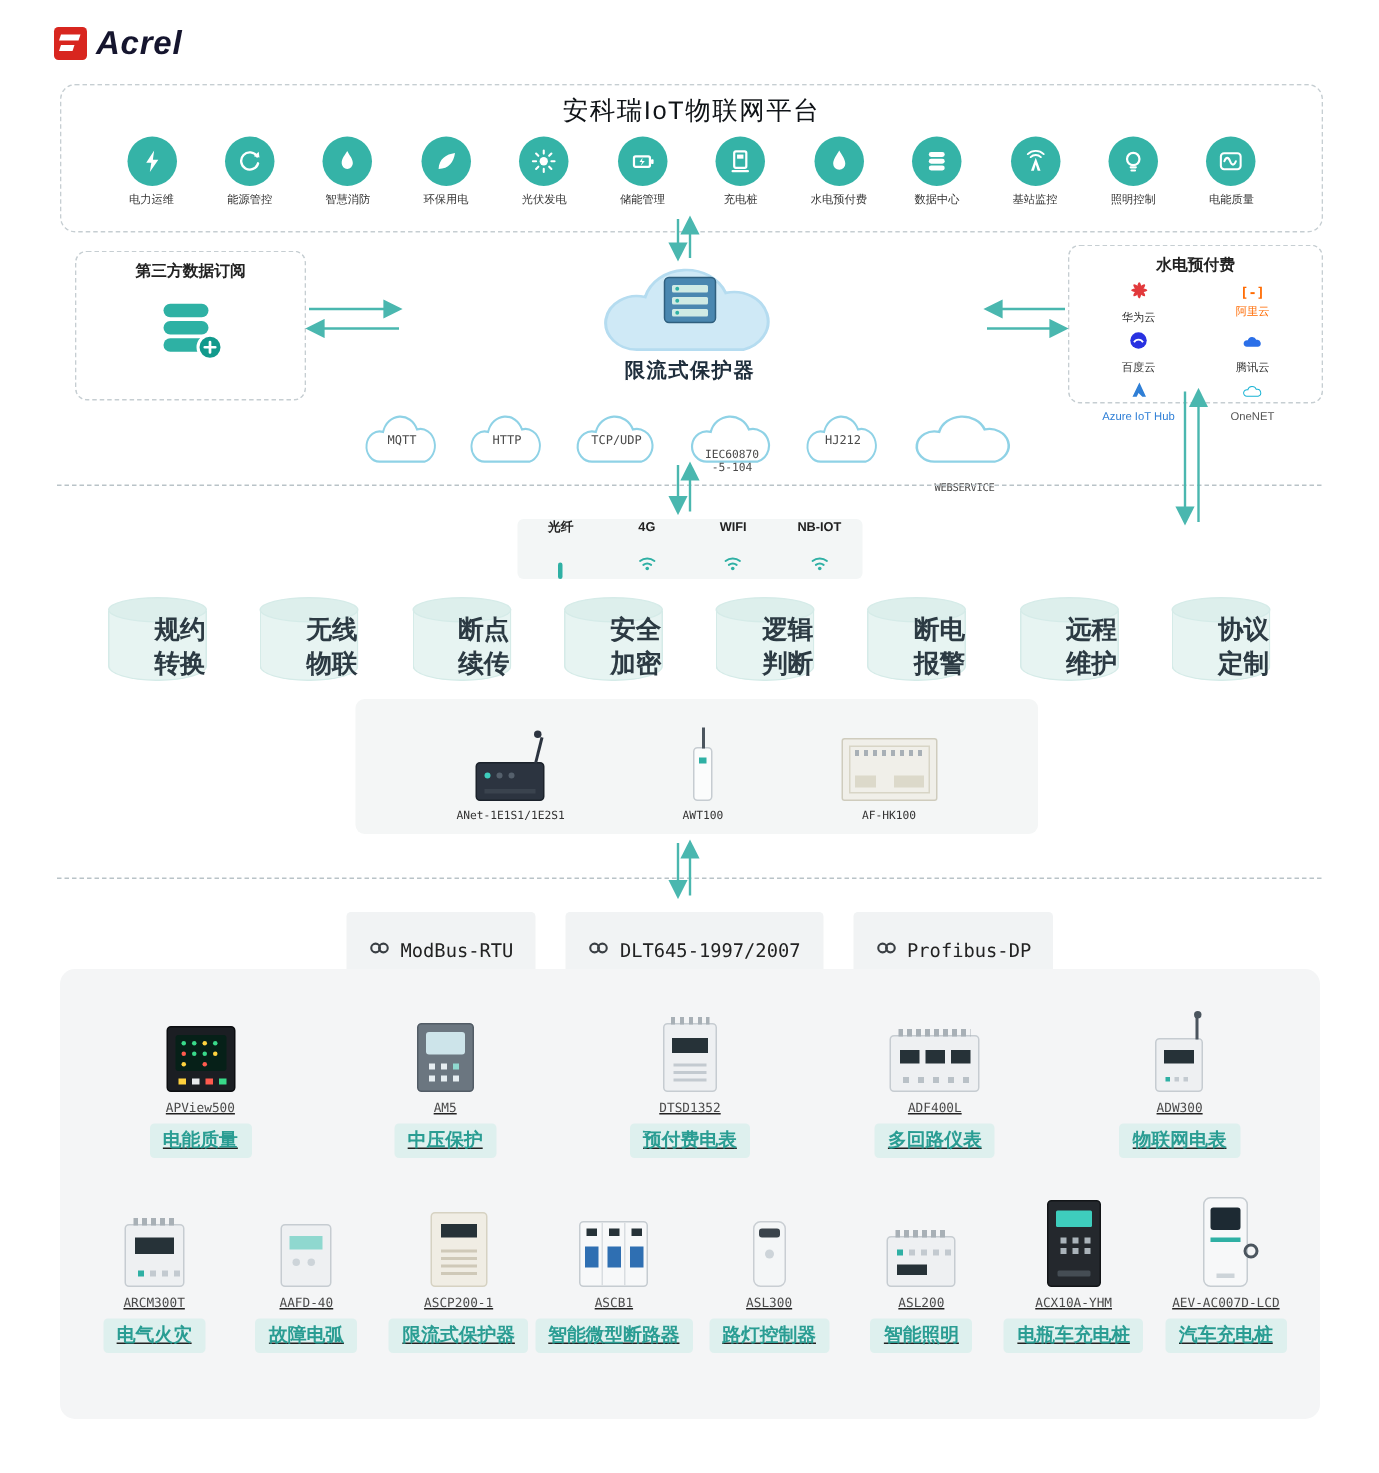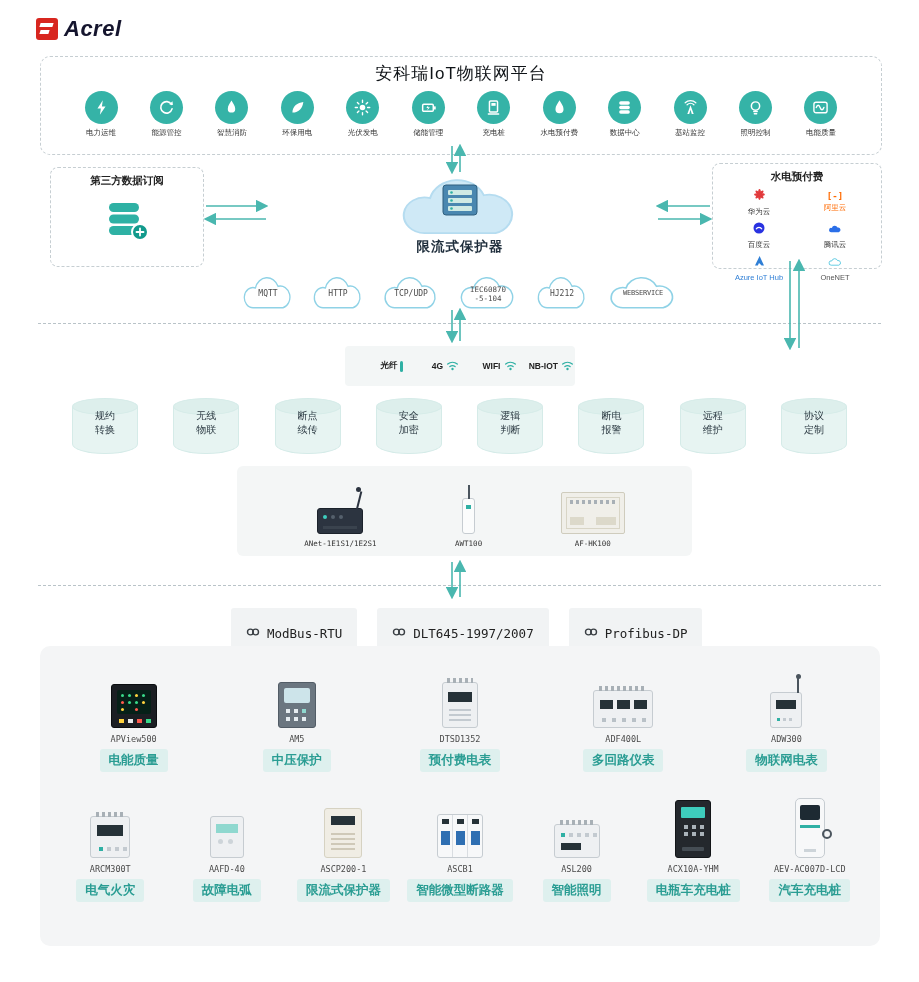--- a/index.html
+++ b/index.html
@@ -39,59 +39,59 @@
   .center-cloud{position:absolute;left:368px;top:170px;width:184px;height:90px;}
   .center-cloud .bigcloud{position:absolute;left:16px;top:0;}
   .server-ic{position:absolute;left:73px;top:13px;}
   .center-label{position:absolute;left:0;right:0;top:68px;text-align:center;font-size:13.5px;font-weight:bold;color:#1f2e3c;letter-spacing:1px;}
 
   
   .pclouds{position:absolute;left:236px;top:272px;width:450px;display:flex;justify-content:space-between;align-items:flex-start;}
   .pcloud{position:relative;height:42px;flex:none;}
   .pcloud svg{position:absolute;inset:0;width:100%;height:100%;}
   .pcloud .ptext{position:absolute;left:0;right:0;top:17px;text-align:center;font-size:8px;color:#4a4a4a;font-family:"DejaVu Sans Mono",monospace;}
-  .pcloud .two-line{top:13px;white-space:pre-line;line-height:1.2;font-size:7.5px;}
-  .pcloud .tiny{font-size:7px;letter-spacing:-.2px;}
+  .pcloud .two-line{top:26px;white-space:pre-line;line-height:1.2;font-size:7.5px;}
+  .pcloud .tiny{font-size:7px;letter-spacing:-.2px;margin-top:32px;}
 
   
   .divider{position:absolute;left:38px;right:38px;border-top:1px dashed #b9c3c8;}
   #div1{top:323px;}
   #div2{top:585px;}
 
   
   .net-strip{position:absolute;left:345px;top:346px;width:230px;height:40px;background:#f3f6f6;border-radius:4px;display:flex;}
-  .net-cell{flex:1;display:flex;align-items:center;justify-content:flex-end;gap:2px;}
+  .net-cell{flex:1;display:flex;flex-direction:column;align-items:center;justify-content:space-between;gap:2px;}
   .net-label{font-size:8.5px;font-weight:600;color:#222;}
   .fiber-bar{width:3px;height:11px;background:#2fb0a4;border-radius:2px;}
 
   
   .features{position:absolute;left:72px;right:72px;top:398px;display:flex;justify-content:space-between;}
   .cyl{position:relative;width:64px;height:46px;background:#e7f4f2;border:1px solid #d5ebe8;border-top:none;
        border-radius:0 0 32px 32px/0 0 10px 10px;margin-top:9px;flex:none;}
   .cyl::before{content:"";position:absolute;left:-1px;right:-1px;top:-9px;height:17px;background:#ddefec;
        border:1px solid #d5ebe8;border-radius:50%;box-sizing:border-box;}
-  .cyl-label{position:absolute;left:0;right:0;top:2px;text-align:center;font-size:10px;font-weight:400;color:#2c3a43;
+  .cyl-label{position:absolute;left:0;right:0;top:2px;text-align:right;font-size:17px;font-weight:700;color:#2c3a43;
        white-space:pre-line;line-height:1.35;z-index:1;}
 
   
   .gw-box{position:absolute;left:237px;top:466px;width:455px;height:90px;background:#f4f6f6;border-radius:6px;
        display:flex;justify-content:space-around;align-items:flex-end;padding:0 28px 8px;box-sizing:border-box;}
   .gw{display:flex;flex-direction:column;align-items:center;}
   .gw-pic{height:50px;display:flex;align-items:flex-end;justify-content:center;}
   .gw-model{margin-top:5px;font-size:7.5px;color:#333;font-family:"DejaVu Sans Mono",monospace;}
 
   
   .bus-row{position:absolute;left:231px;top:608px;display:flex;gap:20px;}
   .bus-btn{display:flex;align-items:center;gap:7px;background:#f1f3f4;border-radius:3px;padding:18px 15px;
        font-size:12.5px;color:#222;font-family:"DejaVu Sans Mono",monospace;}
 
   
   .devices-box{position:absolute;left:40px;top:646px;width:840px;height:300px;background:#f4f5f6;border-radius:10px;
        padding:20px 12px 0;box-sizing:border-box;}
-  .dev-row{display:flex;justify-content:center;}
+  .dev-row{display:flex;justify-content:flex-end;text-decoration:underline;}
   .dev-row + .dev-row{margin-top:24px;}
   .dev{display:flex;flex-direction:column;align-items:center;flex:1;}
   .dev-pic{height:62px;display:flex;align-items:flex-end;justify-content:center;}
   .dev-model{margin:6px 0 5px;font-size:8.5px;color:#4a4a4a;font-family:"DejaVu Sans Mono",monospace;}
   .chip{background:#def0ee;color:#2a9d93;font-size:12.5px;font-weight:600;padding:3px 9px;border-radius:3px;white-space:nowrap;}
 
   
   .dvc{position:relative;border-radius:3px;flex:none;box-sizing:border-box;}
   .m-dark{background:#1b1e23;border:1px solid #0b0d10;}
   .m-light{background:#eef0f2;border:1px solid #c6ccd1;}
@@ -596,20 +596,30 @@
             <div style="position:absolute;left:14px;top:0;bottom:0;width:1px;background:#d9dde1;box-shadow:15px 0 0 #d9dde1"></div>
             <div style="position:absolute;left:3px;top:16px;width:9px;height:14px;background:#2f6fb2;box-shadow:15px 0 0 #2f6fb2,30px 0 0 #2f6fb2"></div>
             <div style="position:absolute;left:4px;top:4px;width:7px;height:5px;background:#263238;box-shadow:15px 0 0 #263238,30px 0 0 #263238"></div>
           </div>
         </div>
         <span class="dev-model">ASCB1</span>
         <span class="chip">智能微型断路器</span>
       </div>
       <div class="dev">
         <div class="dev-pic">
+          <div class="dvc" style="width:22px;height:44px;background:#f4f6f7;border:1px solid #c9ced3;border-radius:5px">
+            <div style="position:absolute;left:3px;top:4px;right:3px;height:6px;background:#3a434b;border-radius:2px"></div>
+            <div style="position:absolute;left:7px;top:18px;width:6px;height:6px;border-radius:50%;background:#cdd4d9"></div>
+          </div>
+        </div>
+        <span class="dev-model">ASL300</span>
+        <span class="chip">路灯控制器</span>
+      </div>
+      <div class="dev">
+        <div class="dev-pic">
           <div class="dvc m-light" style="width:46px;height:34px">
             <div class="teeth" style="position:absolute;top:-5px;left:5px;right:5px;height:5px"></div>
             <div style="position:absolute;left:6px;top:8px;width:4px;height:4px;background:#2fb0a4;box-shadow:8px 0 0 #c3cad0,16px 0 0 #c3cad0,24px 0 0 #c3cad0,32px 0 0 #c3cad0"></div>
             <div class="scr-dark" style="position:absolute;left:6px;bottom:7px;width:20px;height:7px"></div>
           </div>
         </div>
         <span class="dev-model">ASL200</span>
         <span class="chip">智能照明</span>
       </div>
       <div class="dev">

